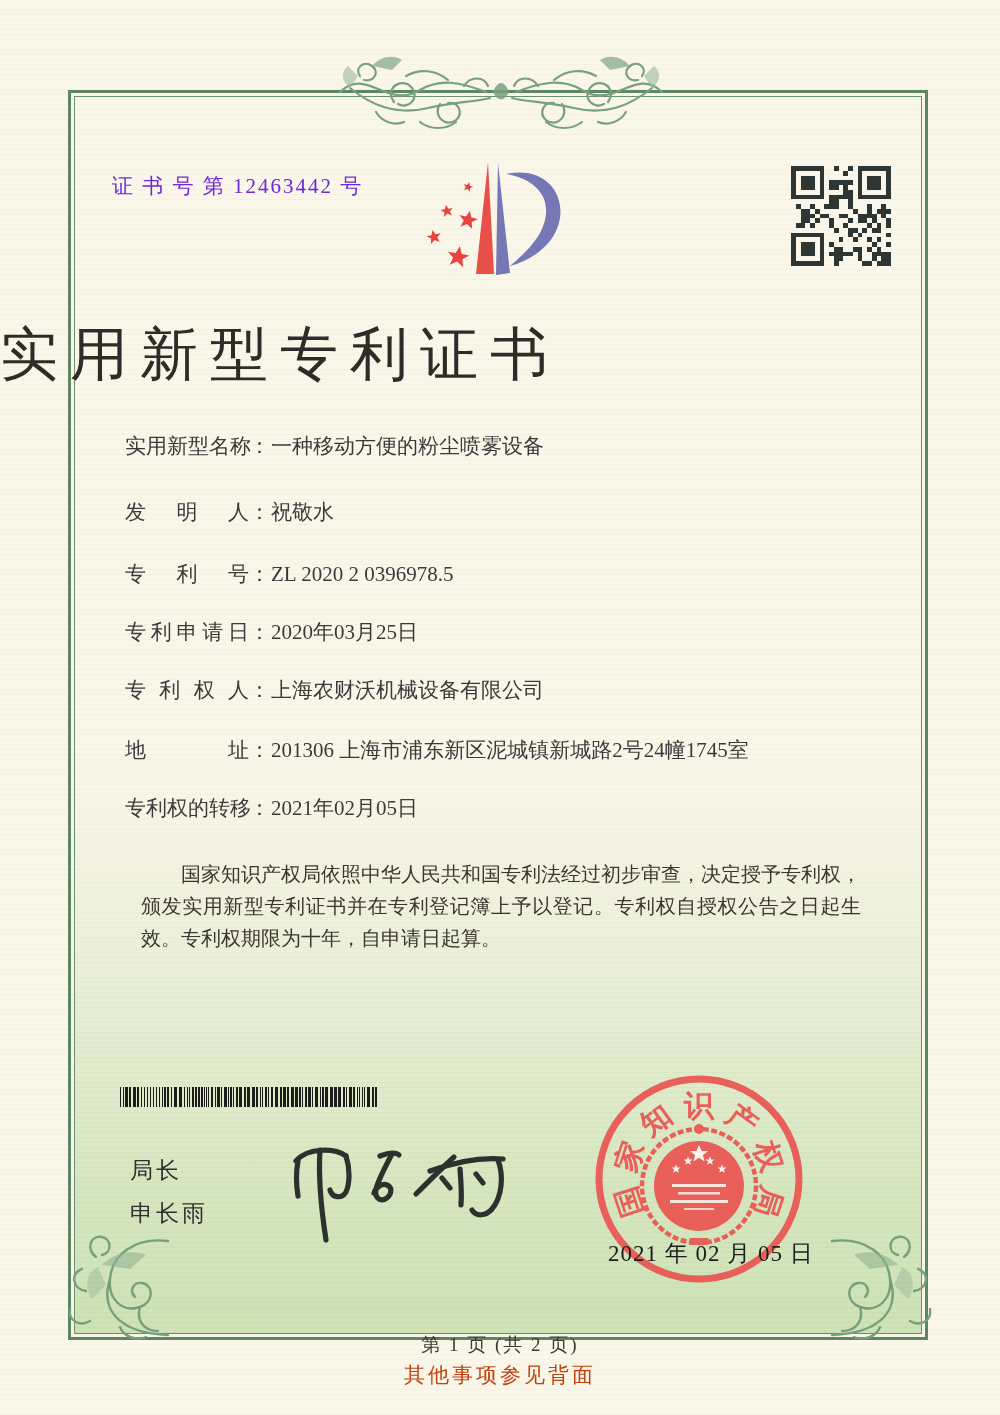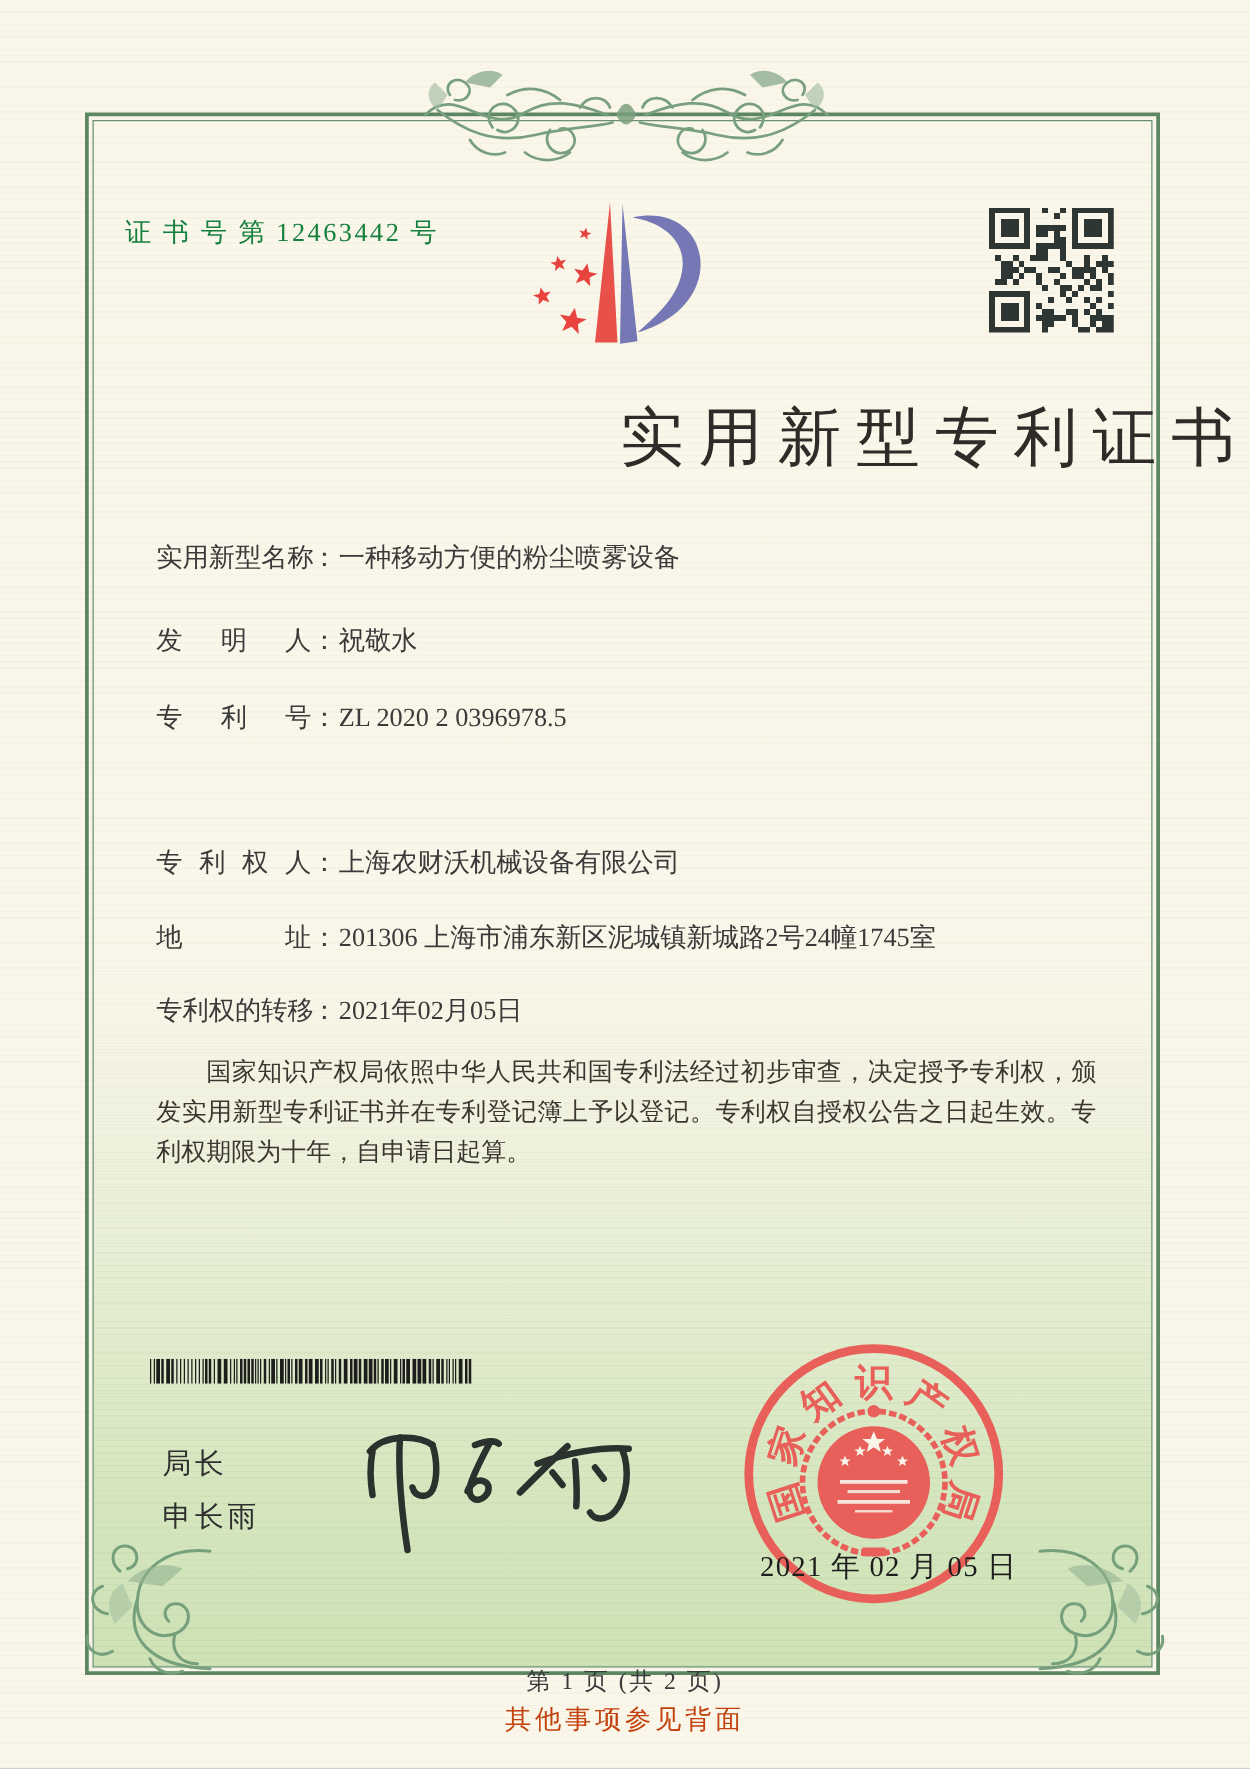--- a/index.html
+++ b/index.html
@@ -24,29 +24,29 @@
       rgba(214,231,194,.45) 72%, rgba(206,227,182,.8) 88%, rgba(201,224,176,.9) 100%);
   }
   .frame .tint::after{
     content:"";position:absolute;inset:0;
     background:repeating-linear-gradient(0deg, rgba(130,165,115,.08) 0 1px, transparent 1px 5px);
     mask-image:linear-gradient(180deg, transparent 0 50%, #000 75%);
     -webkit-mask-image:linear-gradient(180deg, transparent 0 50%, #000 75%);
   }
   .orn{position:absolute;z-index:2;}
   .abs{position:absolute;z-index:3;}
-  .cert-no{left:100px;top:172px;font-size:21px;letter-spacing:2px;color:#15803d;}
-  .title{left:0;top:316px;width:100%;text-align:right;font-size:51px;letter-spacing:12px;color:#2e2b28;}
+  .cert-no{left:112px;top:172px;font-size:21px;letter-spacing:2px;color:#6d28d9;}
+  .title{left:0;top:316px;width:100%;text-align:left;font-size:58px;letter-spacing:12px;color:#2e2b28;}
   .row{left:125px;width:770px;font-size:21px;color:#3a3a3a;white-space:nowrap;}
   .flabel{display:inline-block;width:124px;text-align:justify;text-align-last:justify;vertical-align:bottom;}
   .colon{display:inline-block;width:20px;}
   .fvalue{margin-left:2px;}
   .grant2{position:absolute;left:375px;top:0;}
   .bodytext{left:125px;top:842px;width:752px;font-size:20px;line-height:32px;text-align:justify;color:#3c3630;}
-  .bodytext p{margin:0;text-indent:2em;}
+  .bodytext p{margin:16px;text-indent:2em;}
   .director{left:130px;font-size:23px;color:#2f2f2f;font-family:Liberation Mono, monospace;letter-spacing:3px;}
   .seal-date{left:608px;top:1238px;font-size:23px;letter-spacing:1px;color:#1d1d1d;z-index:5;}
   .page-info{left:0;top:1304px;width:100%;text-align:center;font-size:19px;letter-spacing:2px;color:#3a3a3a;margin-top:28px;}
   .back-note{left:0;top:1361px;width:100%;text-align:center;font-size:21px;letter-spacing:3px;color:#c2410c;}
   svg{display:block;}
 </style>
 </head>
 <body>
 
 <div class="page">
@@ -247,20 +247,23 @@
 
   <div class="abs row" style="top:432px">
     <span class="flabel">实用新型名称</span><span class="colon">：</span><span class="fvalue">一种移动方便的粉尘喷雾设备</span>
   </div>
   <div class="abs row" style="top:498px">
     <span class="flabel">发明人</span><span class="colon">：</span><span class="fvalue">祝敬水</span>
   </div>
   <div class="abs row" style="top:560px">
     <span class="flabel">专利号</span><span class="colon">：</span><span class="fvalue">ZL 2020 2 0396978.5</span>
   </div>
+  <div class="abs row" style="top:618px">
+    <span class="flabel">专利申请日</span><span class="colon">：</span><span class="fvalue">2020年03月25日</span>
+  </div>
   <div class="abs row" style="top:676px">
     <span class="flabel">专利权人</span><span class="colon">：</span><span class="fvalue">上海农财沃机械设备有限公司</span>
   </div>
   <div class="abs row" style="top:736px">
     <span class="flabel">地址</span><span class="colon">：</span><span class="fvalue">201306 上海市浦东新区泥城镇新城路2号24幢1745室</span>
   </div>
   <div class="abs row" style="top:794px">
     <span class="flabel">专利权的转移</span><span class="colon">：</span><span class="fvalue">2021年02月05日</span>
   </div>
 

